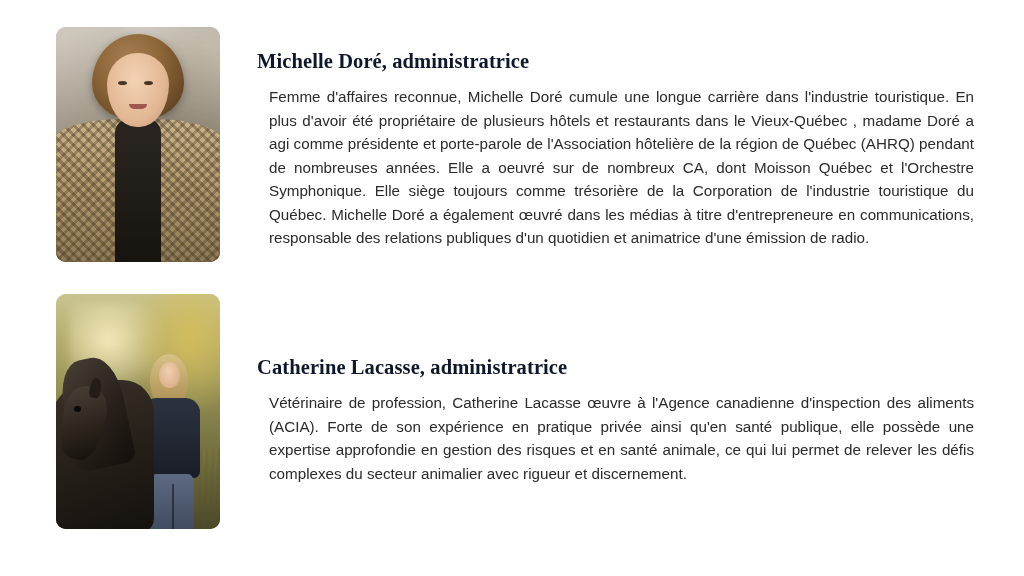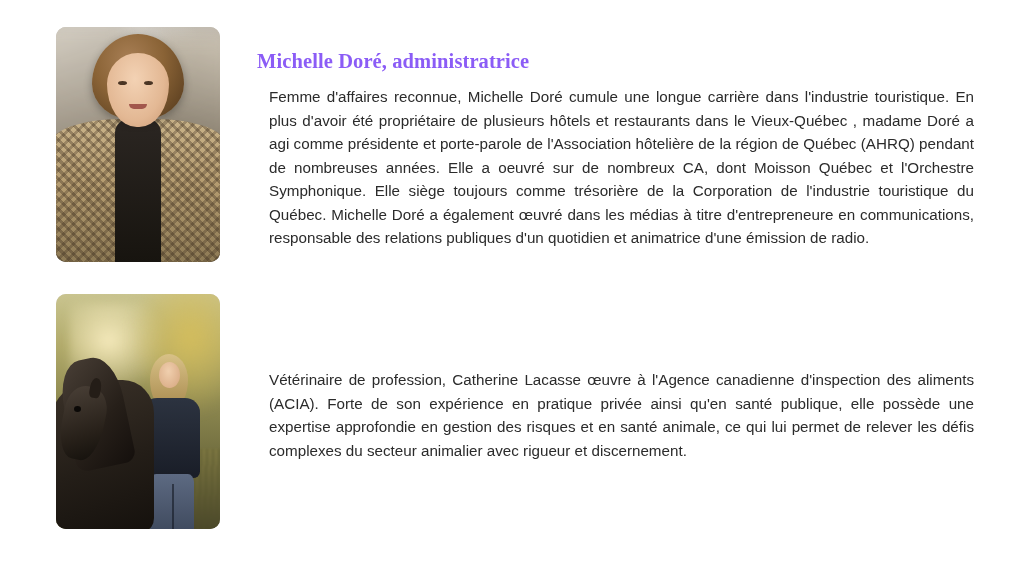--- a/index.html
+++ b/index.html
@@ -245,21 +245,21 @@
     padding-top: 23px;
   }
   .bio-block.second .bio-text {
     padding-top: 62px;
   }
 
   .bio-name {
     font-family: "Liberation Serif", serif;
     font-weight: bold;
     font-size: 20.5px;
-    color: #8b5cf6;
+    color: #0f172a;
     margin: 0 0 6px 0;
     letter-spacing: .1px;
   }
 
   .bio-body {
     font-family: "Liberation Sans", sans-serif;
     font-size: 15.2px;
     line-height: 23.5px;
     color: #2b2b2b;
     text-align: justify;
@@ -303,17 +303,18 @@
         <div class="woman-coat"></div>
         <div class="woman-jeans"></div>
         <div class="horse-body"></div>
         <div class="horse-neck"></div>
         <div class="horse-head"></div>
         <div class="horse-ear"></div>
         <div class="horse-eye"></div>
       </div>
     </div>
     <div class="bio-text">
+      <h2 class="bio-name">Catherine Lacasse, administratrice</h2>
       <p class="bio-body">Vétérinaire de profession, Catherine Lacasse œuvre à l'Agence canadienne d'inspection des aliments (ACIA). Forte de son expérience en pratique privée ainsi qu'en santé publique, elle possède une expertise approfondie en gestion des risques et en santé animale, ce qui lui permet de relever les défis complexes du secteur animalier avec rigueur et discernement.</p>
     </div>
   </section>
 
 </div>
 
 </body></html>

